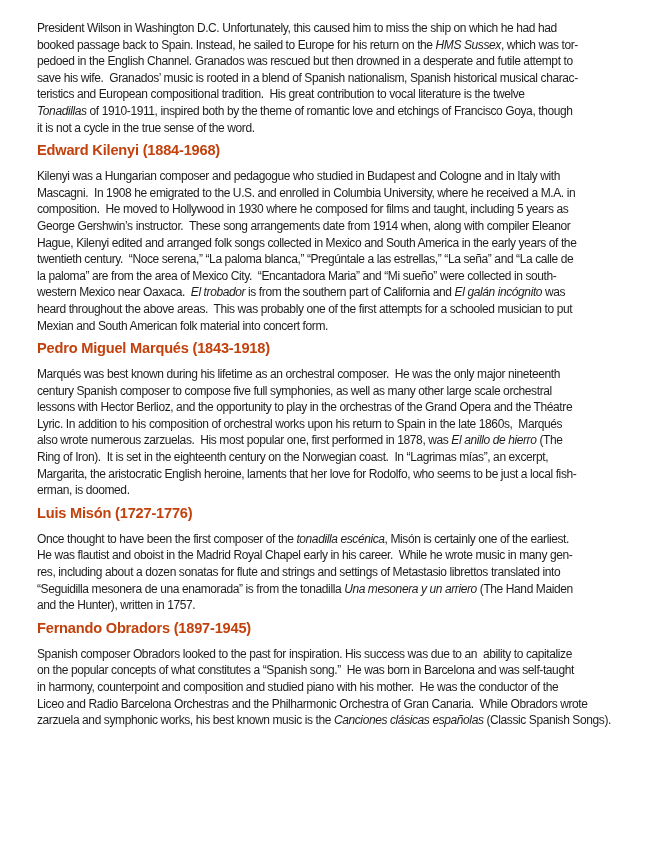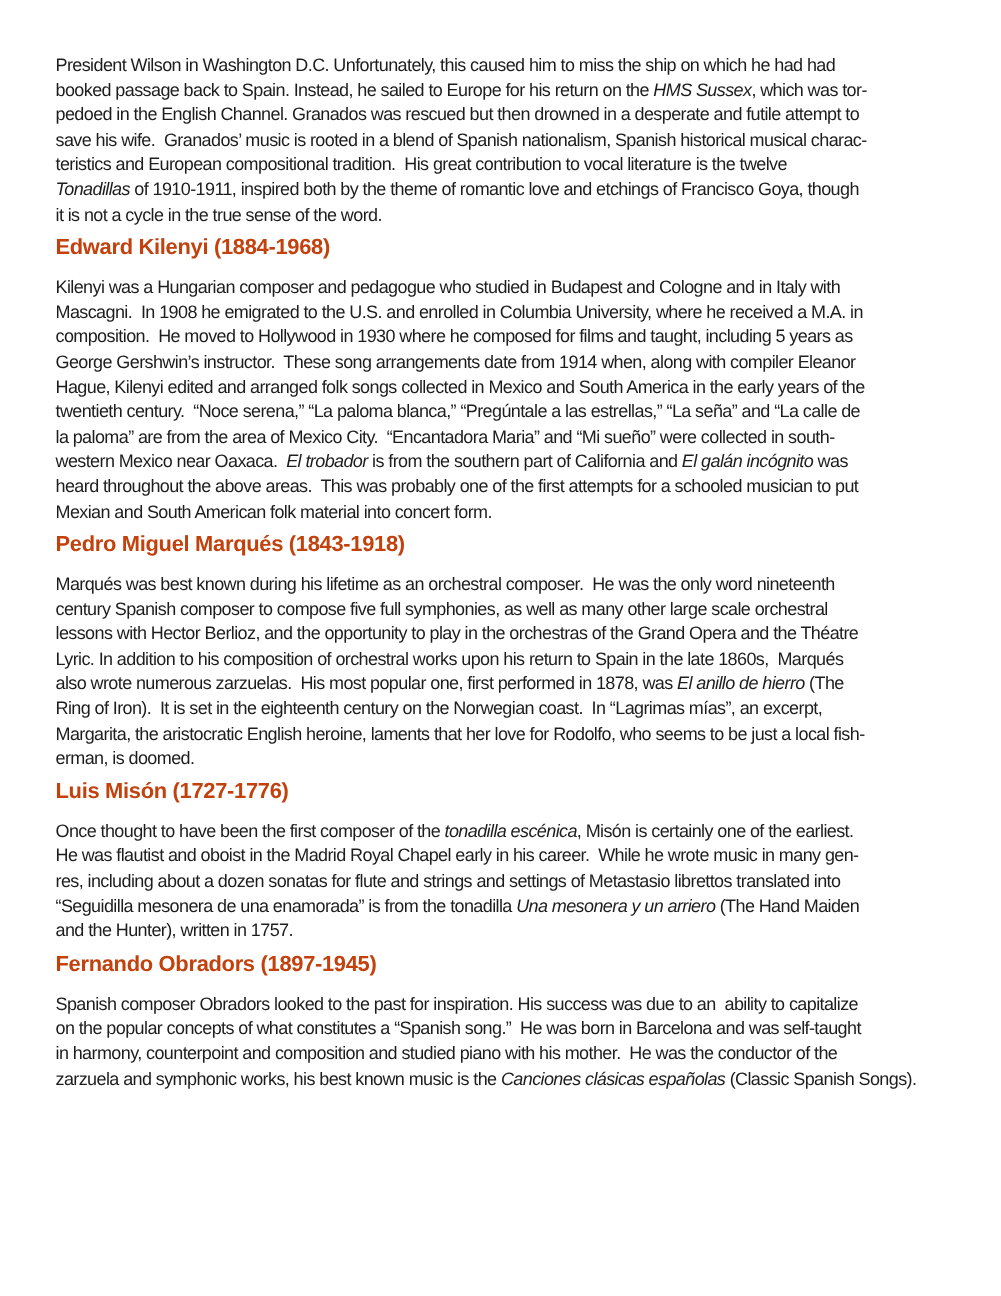--- a/index.html
+++ b/index.html
@@ -10,21 +10,21 @@
   .page {
     position: relative;
     width: 667px;
     height: 864px;
     background: #ffffff;
     overflow: hidden;
     font-family: "Liberation Sans", "DejaVu Sans", sans-serif;
   }
   .content {
     position: absolute;
-    top: 35px;
+    top: 20px;
     left: 37px;
     width: 595px;
   }
   .paragraph {
     margin: 0;
   }
   .line {
     white-space: pre;
     font-size: 12px;
     line-height: 16.6px;
@@ -72,21 +72,21 @@
           <div class="line"><span>twentieth century.  “Noce serena,” “La paloma blanca,” “Pregúntale a las estrellas,” “La seña” and “La calle de</span></div>
           <div class="line"><span>la paloma” are from the area of Mexico City.  “Encantadora Maria” and “Mi sueño” were collected in south-</span></div>
           <div class="line"><span>western Mexico near Oaxaca.  </span><span class="italic">El trobador</span><span> is from the southern part of California and </span><span class="italic">El galán incógnito</span><span> was</span></div>
           <div class="line"><span>heard throughout the above areas.  This was probably one of the first attempts for a schooled musician to put</span></div>
           <div class="line"><span>Mexian and South American folk material into concert form.</span></div>
         </div>
       </section>
       <section>
         <div class="section-heading">Pedro Miguel Marqués (1843-1918)</div>
         <div class="paragraph">
-          <div class="line"><span>Marqués was best known during his lifetime as an orchestral composer.  He was the only word nineteenth</span></div>
+          <div class="line"><span>Marqués was best known during his lifetime as an orchestral composer.  He was the only major nineteenth</span></div>
           <div class="line"><span>century Spanish composer to compose five full symphonies, as well as many other large scale orchestral</span></div>
           <div class="line"><span>lessons with Hector Berlioz, and the opportunity to play in the orchestras of the Grand Opera and the Théatre</span></div>
           <div class="line"><span>Lyric. In addition to his composition of orchestral works upon his return to Spain in the late 1860s,  Marqués</span></div>
           <div class="line"><span>also wrote numerous zarzuelas.  His most popular one, first performed in 1878, was </span><span class="italic">El anillo de hierro</span><span> (The</span></div>
           <div class="line"><span>Ring of Iron).  It is set in the eighteenth century on the Norwegian coast.  In “Lagrimas mías”, an excerpt,</span></div>
           <div class="line"><span>Margarita, the aristocratic English heroine, laments that her love for Rodolfo, who seems to be just a local fish-</span></div>
           <div class="line"><span>erman, is doomed.</span></div>
         </div>
       </section>
       <section>
@@ -98,17 +98,18 @@
           <div class="line"><span>“Seguidilla mesonera de una enamorada” is from the tonadilla </span><span class="italic">Una mesonera y un arriero</span><span> (The Hand Maiden</span></div>
           <div class="line"><span>and the Hunter), written in 1757.</span></div>
         </div>
       </section>
       <section>
         <div class="section-heading">Fernando Obradors (1897-1945)</div>
         <div class="paragraph">
           <div class="line"><span>Spanish composer Obradors looked to the past for inspiration. His success was due to an  ability to capitalize</span></div>
           <div class="line"><span>on the popular concepts of what constitutes a “Spanish song.”  He was born in Barcelona and was self-taught</span></div>
           <div class="line"><span>in harmony, counterpoint and composition and studied piano with his mother.  He was the conductor of the</span></div>
+          <div class="line"><span>Liceo and Radio Barcelona Orchestras and the Philharmonic Orchestra of Gran Canaria.  While Obradors wrote</span></div>
           <div class="line"><span>zarzuela and symphonic works, his best known music is the </span><span class="italic">Canciones clásicas españolas</span><span> (Classic Spanish Songs).</span></div>
         </div>
       </section>
     </div>
 </div>
 
 </body></html>

